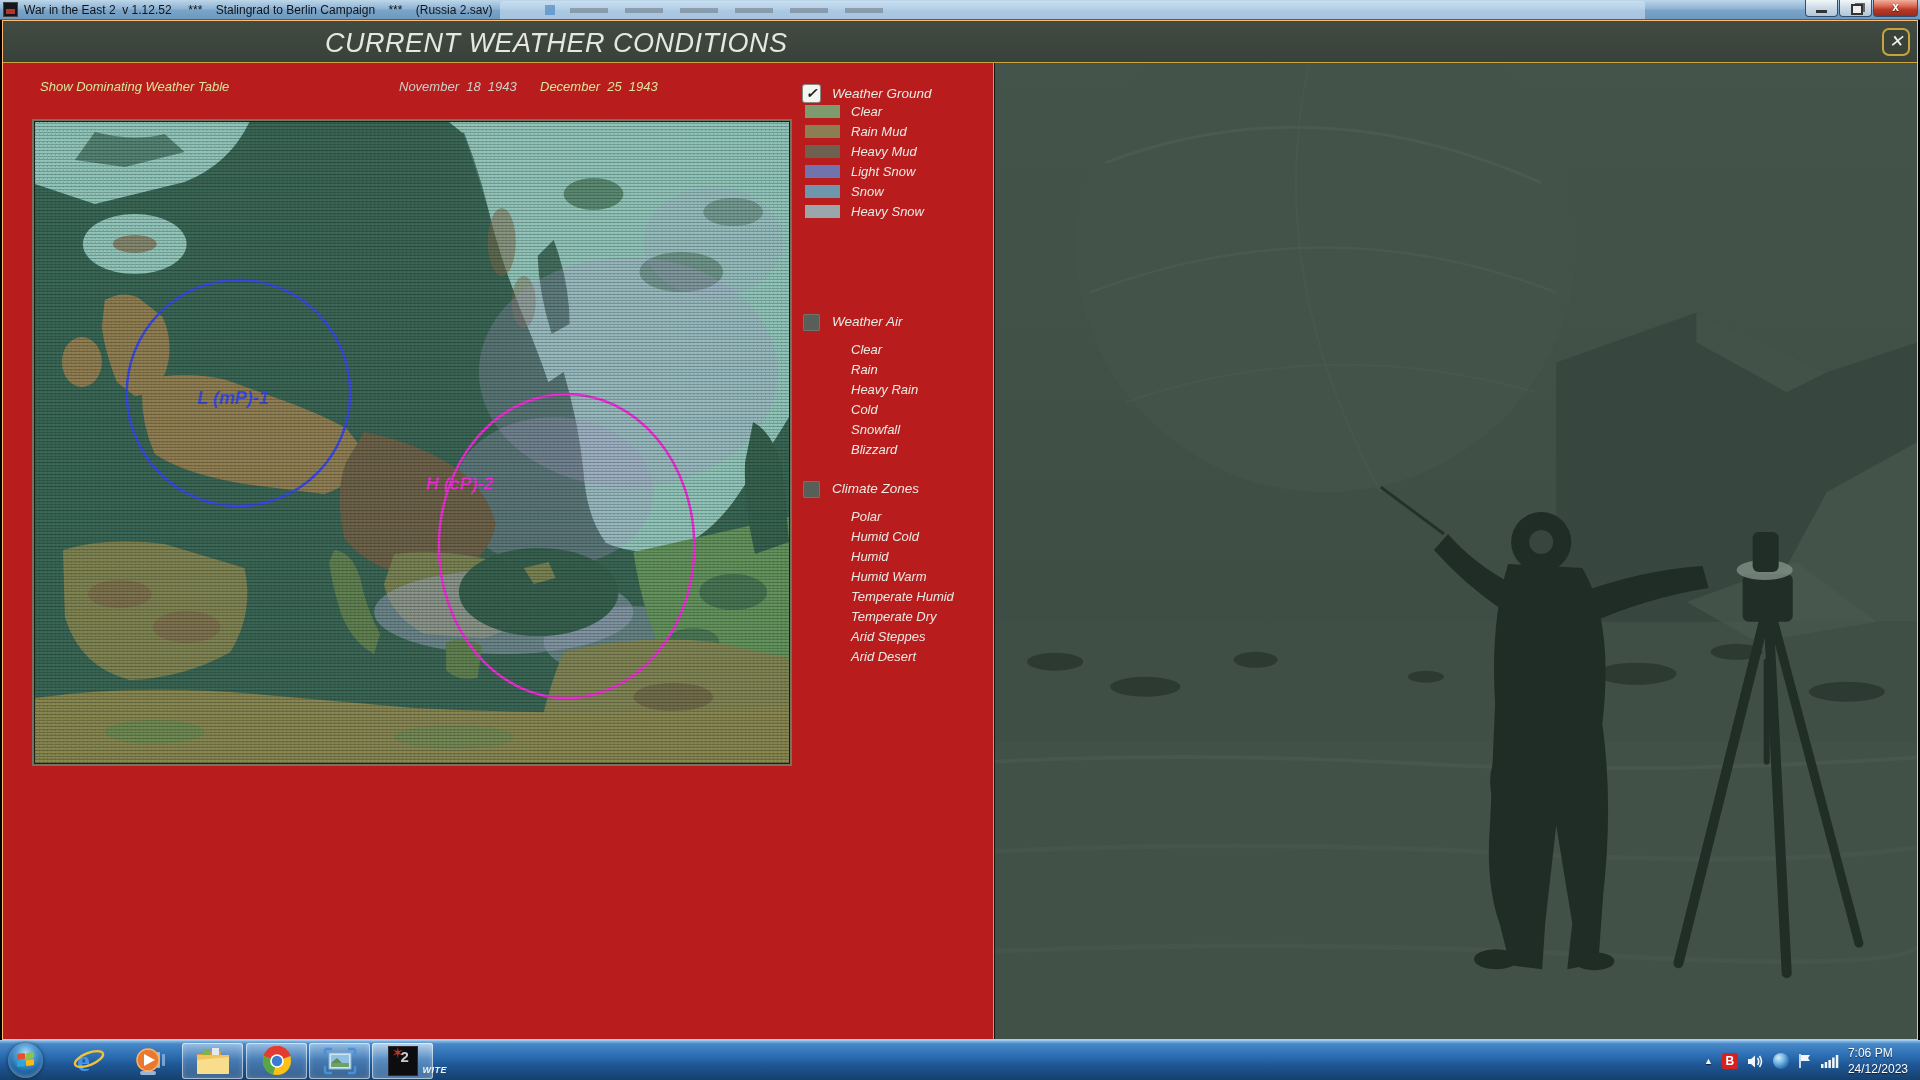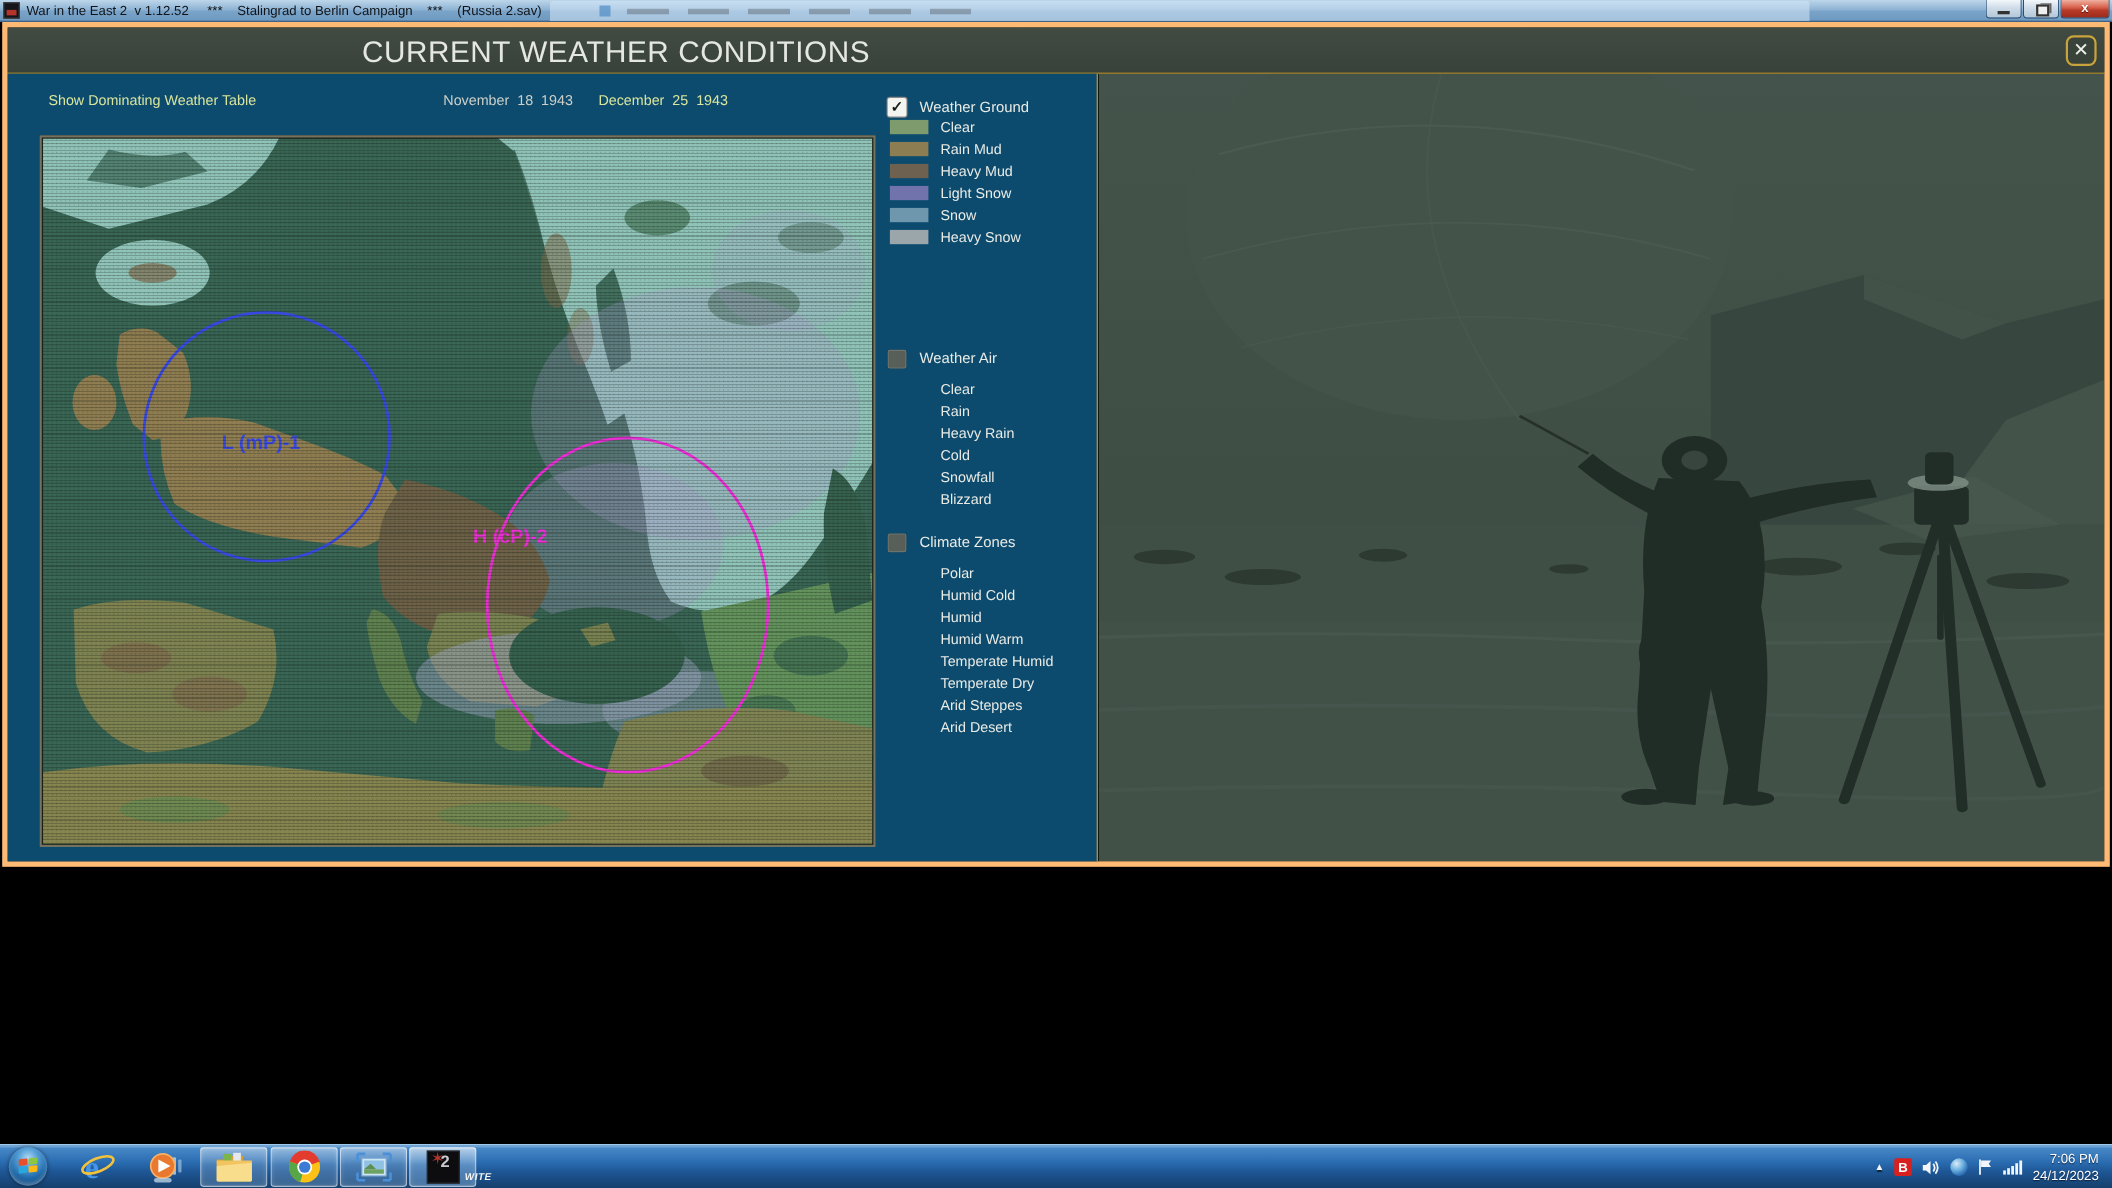--- a/index.html
+++ b/index.html
@@ -27,33 +27,33 @@
     border-radius:0 0 4px 4px; background:linear-gradient(#f3f7fa, #cfdce8 45%, #b3c7d8);
     position:relative; }
   .wbtn.min::after { content:""; position:absolute; left:10px; top:10px; width:11px; height:3px; background:#333; }
   .wbtn.restore::after { content:""; position:absolute; left:11px; top:4px; width:8px; height:7px;
     border:2px solid #333; background:#eee; box-shadow:3px -2px 0 -1px #666; }
   .wbtn.close { width:45px; background:linear-gradient(#f0b0a0, #d96550 40%, #b73a28 60%, #9c2a1a); }
   .wbtn.close::after { content:"x"; position:absolute; left:0; right:0; top:0px; text-align:center;
     color:#fff; font-weight:bold; font-size:12px; text-shadow:0 1px 1px #5e1208; }
 
   
-  .game-window { position:absolute; left:2px; top:20px; width:1916px; height:768px;
-    background:#14180f; border:5px solid #fdba74; box-shadow:inset 0 0 0 1px rgba(0,0,0,.6); }
+  .game-window { position:absolute; left:2px; top:20px; width:1916px; height:1020px;
+    background:#14180f; border:1px solid #fdba74; box-shadow:inset 0 0 0 1px rgba(0,0,0,.6);font-style:italic; }
   .header-band { position:absolute; left:0; top:0; width:100%; height:42px;
     background:linear-gradient(#414b42,#38423a); border-bottom:1px solid #c9a43c; }
   .header-band .dlg-title { position:absolute; left:322px; top:7px; font-size:27px;
     color:#e5e8e0; letter-spacing:.5px; }
   .close-btn { position:absolute; right:7px; top:7px; width:28px; height:28px;
     border:2px solid #c9a43c; border-radius:7px; background:#39433a;
     color:#eef0ea; font-size:17px; line-height:24px; text-align:center; cursor:pointer; }
 
   .content { position:absolute; left:0; top:42px; right:0; bottom:0; }
   .left-panel { position:absolute; left:0; top:0; width:991px; height:100%;
-    background:#0c4a6e; border-right:1px solid #c9a43c; }
+    background:#b91c1c; border-right:1px solid #c9a43c; }
   .photo-panel { position:absolute; left:992px; top:0; right:0; bottom:0; overflow:hidden; }
   .photo-panel svg { display:block; width:100%; height:100%; }
 
   .link-show-table { position:absolute; left:37px; top:16px; font-size:13px; color:#d9e59c;
     cursor:pointer; }
   .date-label { position:absolute; top:16px; font-size:13px; white-space:pre; }
   .date-from { left:396px; color:#ccd0c8; }
   .date-to { left:537px; color:#d9e59c; }
 
   
@@ -95,21 +95,21 @@
   .tb-btn { position:absolute; top:2px; width:61px; height:36px; border-radius:3px;
     background:linear-gradient(rgba(255,255,255,.42), rgba(255,255,255,.16) 45%, rgba(160,200,235,.25));
     box-shadow:inset 0 0 0 1px rgba(255,255,255,.5), inset 0 0 6px rgba(255,255,255,.25); }
   .tb-btn.active { background:linear-gradient(rgba(255,255,255,.6), rgba(210,235,255,.3) 45%, rgba(140,190,235,.4)); }
   .tb-btn > * { position:absolute; left:50%; top:50%; transform:translate(-50%,-50%); }
 
   .tray { position:absolute; right:4px; top:0; height:40px; display:flex; align-items:center; gap:9px; }
   .tray-arrow { color:#f2f6fa; font-size:9px; text-shadow:0 1px 1px #123; }
   .tray-b { width:16px; height:16px; background:#d8211f; border-radius:2px; color:#fff;
     font-weight:bold; font-size:12px; line-height:16px; text-align:center; }
-  .tray-clock { color:#fff; font-size:12px; text-align:right; line-height:1.35;
+  .tray-clock { color:#fff; font-size:12px; text-align:left; line-height:1.35;
     text-shadow:0 1px 1px rgba(0,10,30,.7); padding-right:8px; }
   .tray svg { display:block; }
 </style>
 </head>
 <body>
 
 <div class="titlebar">
   <span class="appicon"></span>
   <span class="wtitle">War in the East 2  v 1.12.52     ***    Stalingrad to Berlin Campaign    ***    (Russia 2.sav)</span>
   <div class="ghost-win"></div>

